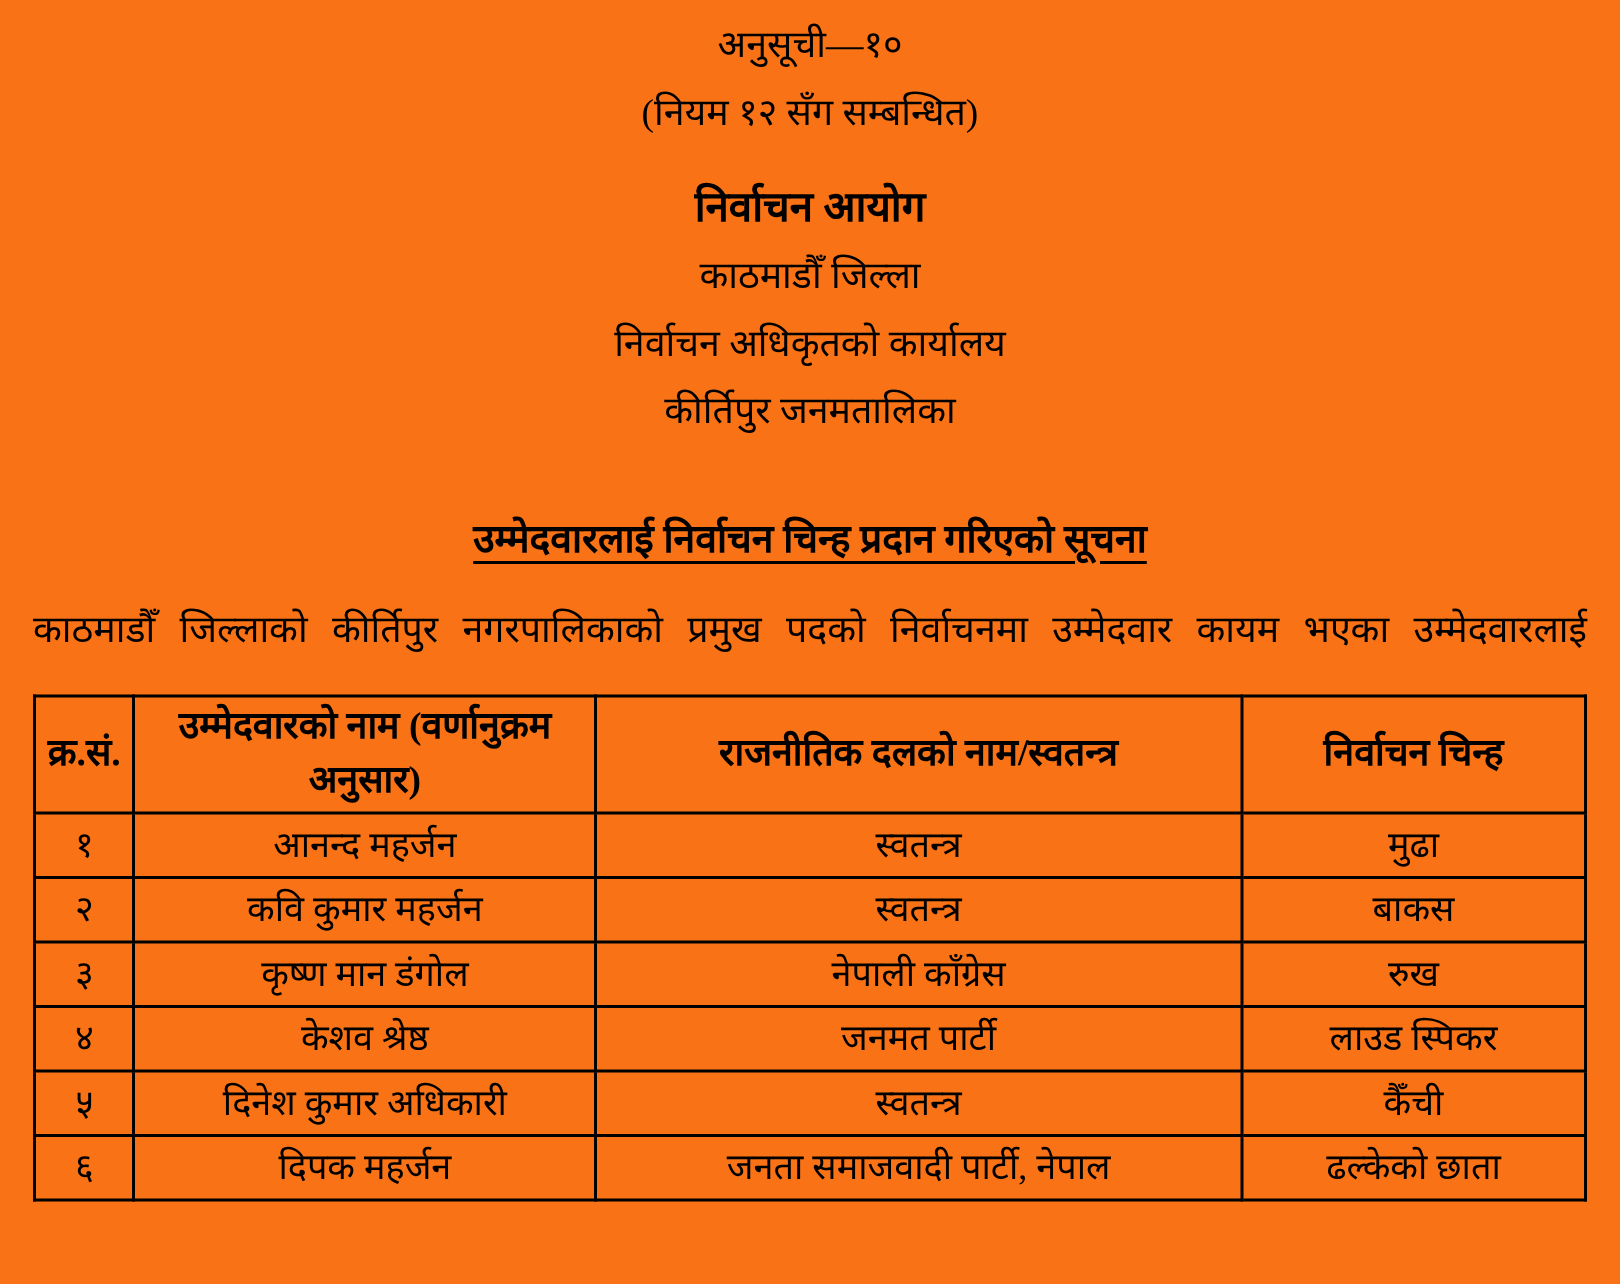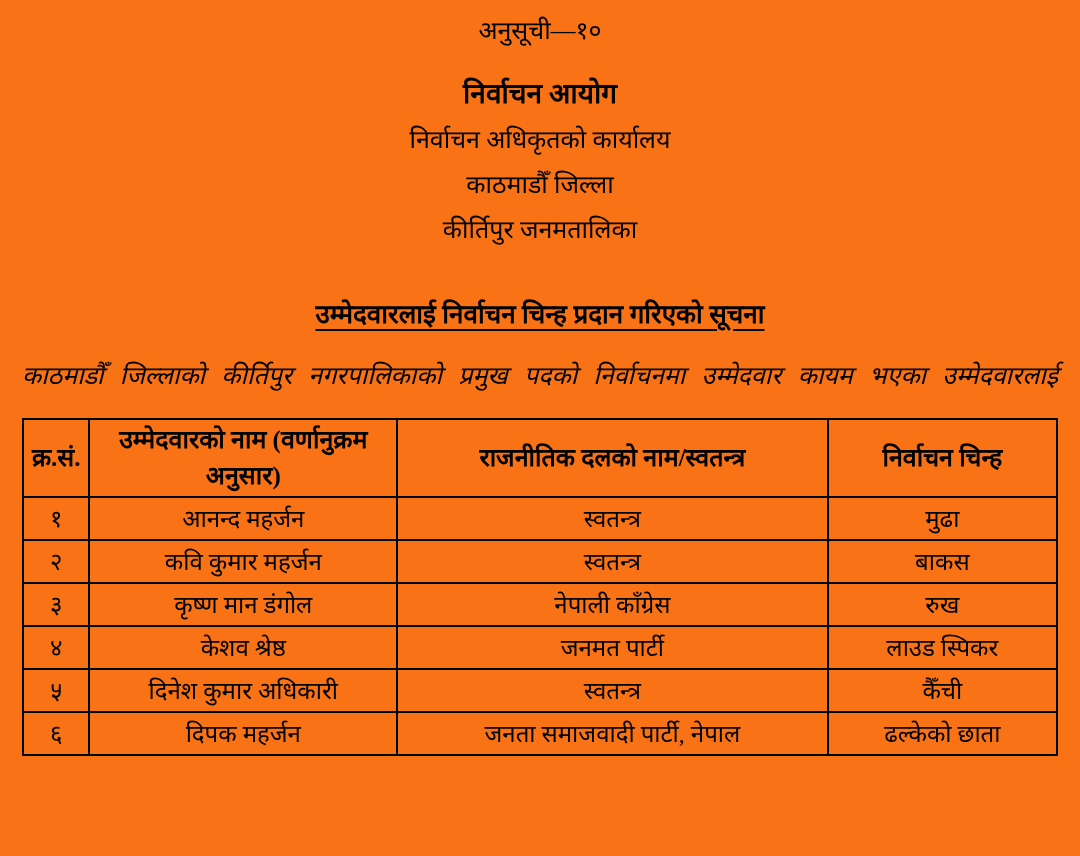--- a/index.html
+++ b/index.html
@@ -42,21 +42,20 @@
     text-decoration: underline;
     text-underline-offset: 6px;
   }
   .paragraph {
     margin: 16px 22px 0 22px;
     font-size: 25px;
   }
   .p-line {
     line-height: 44px;
     white-space: normal;
-    font-style: italic;
   }
   .p-line.justify {
     text-align: justify;
     text-align-last: justify;
   }
   table.symbols {
     border-collapse: collapse;
     margin: 20px 22px 0 22px;
     width: 1036px;
     table-layout: fixed;
@@ -86,23 +85,24 @@
   .col-party    { width: 428px; }
   .col-symbol   { width: 228px; }
 </style>
 </head>
 <body>
 
 <div class="page">
 
   <div class="letterhead">
     <div class="center-line">अनुसूची—१०</div>
+    <div class="center-line">(नियम १२ सँग सम्बन्धित)</div>
     <div class="center-line org-name">निर्वाचन आयोग</div>
+    <div class="center-line">काठमाडौँ जिल्ला</div>
     <div class="center-line">निर्वाचन अधिकृतको कार्यालय</div>
-    <div class="center-line">काठमाडौँ जिल्ला</div>
     <div class="center-line">कीर्तिपुर जनमतालिका</div>
   </div>
 
   <div class="notice-heading">
     <span>उम्मेदवारलाई निर्वाचन चिन्ह प्रदान गरिएको सूचना</span>
   </div>
 
   <div class="paragraph">
     <div class="p-line justify">काठमाडौँ जिल्लाको कीर्तिपुर नगरपालिकाको प्रमुख पदको निर्वाचनमा उम्मेदवार कायम भएका उम्मेदवारलाई</div>
   </div>

